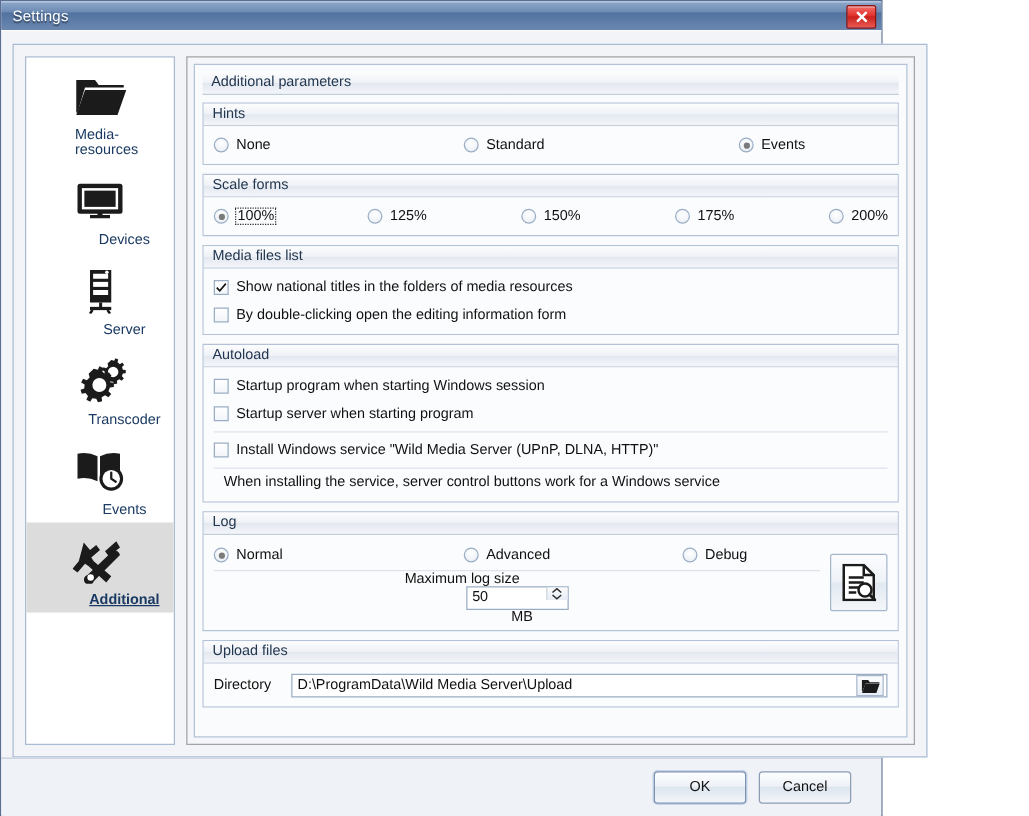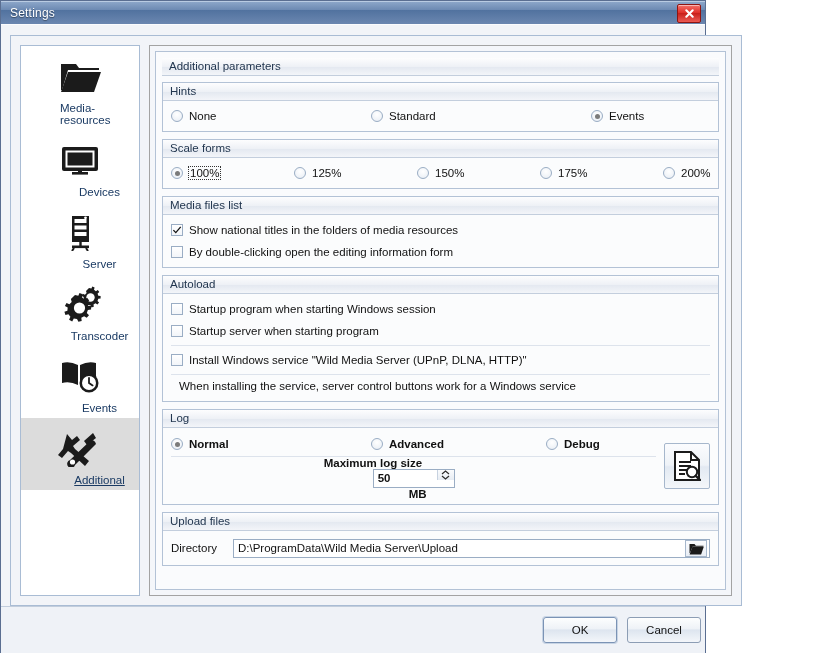--- a/index.html
+++ b/index.html
@@ -97,20 +97,21 @@
     display: flex; align-items: center; justify-content: center;
   }
   .side-label {
     margin-top: 3px;
     font-size: 11.5px;
     color: #1a3a63;
     margin-left: 39px;
   }
   .side-item.selected .side-label {
     text-decoration: underline;
+    font-weight: bold;
   }
 
   
   .right-panel {
     flex: 1 1 auto;
     margin-left: 9px;
     border: 1px solid #a3a3a3;
     background: #f4f6fa;
     box-sizing: border-box;
     height: 551px;
@@ -276,21 +277,21 @@
   }
 
   
   .footer {
     flex: 0 0 47px;
     background: #eff2f7;
     border-top: 1px solid #c2cddc;
     display: flex;
     align-items: center;
     justify-content: flex-end;
-    padding-right: 4px;
+    padding-right: 24px;
     box-sizing: border-box;
   }
   .btn {
     width: 72px; height: 24px;
     margin-left: 10px;
     border: 1px solid #8c9db4;
     border-radius: 3px;
     background: linear-gradient(to bottom, #fdfefe 0%, #eef2f7 45%, #dde5ef 50%, #f3f6fa 100%);
     font-size: 11.5px;
     color: #111;
@@ -502,21 +503,21 @@
                   </label>
                 </div>
                 <div class="row divider-top" style="margin-top:3px;">
                   <span class="static-note">When installing the service, server control buttons work for a Windows service</span>
                 </div>
               </div>
             </div>
 
             <div class="group">
               <div class="group-header">Log</div>
-              <div class="group-body" style="display:flex; align-items:stretch;font-weight:bold;">
+              <div class="group-body" style="display:flex; align-items:stretch;">
                 <div style="flex:1 1 auto;">
                   <div class="row" style="min-height:24px;">
                     <label class="radio" style="width:200px;">
                       <span class="radio-mark checked"></span>
                       <span class="radio-label">Normal</span>
                     </label>
                     <label class="radio" style="width:175px;">
                       <span class="radio-mark"></span>
                       <span class="radio-label">Advanced</span>
                     </label>

